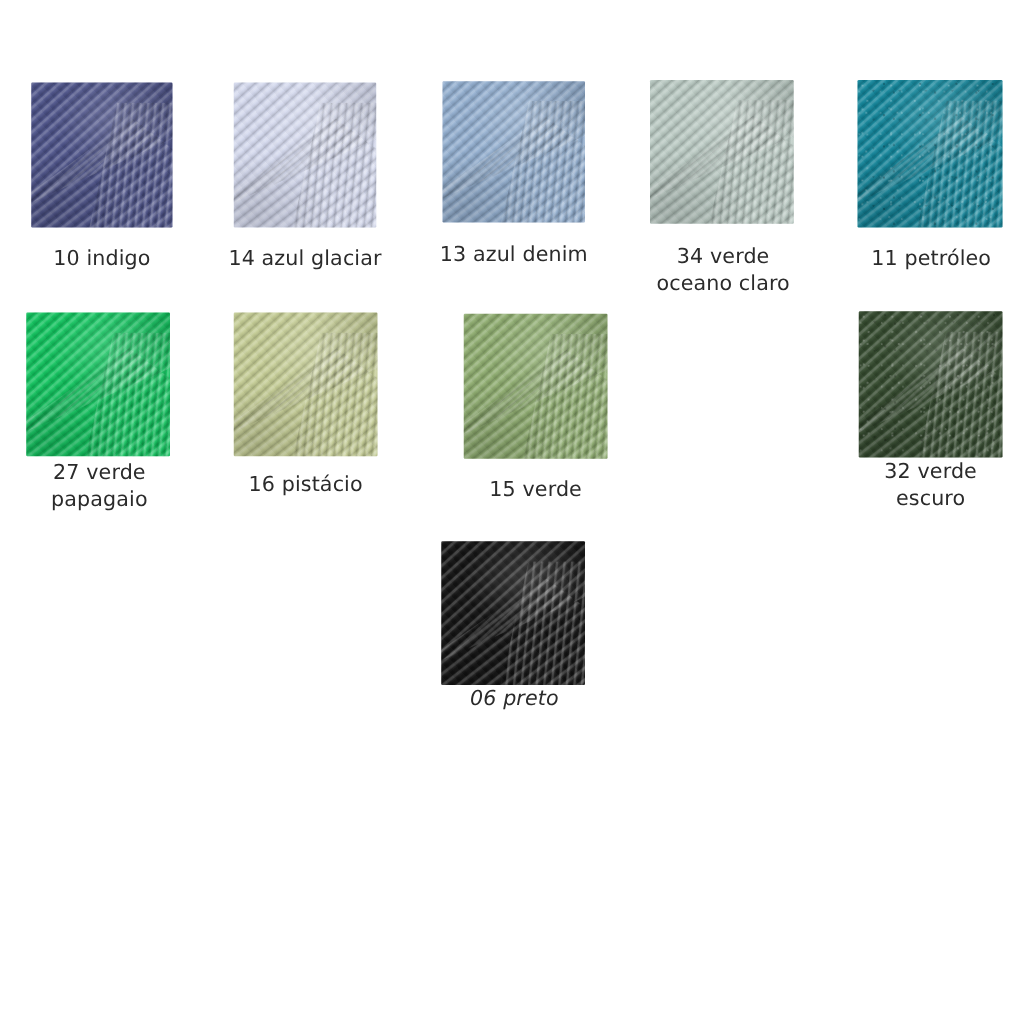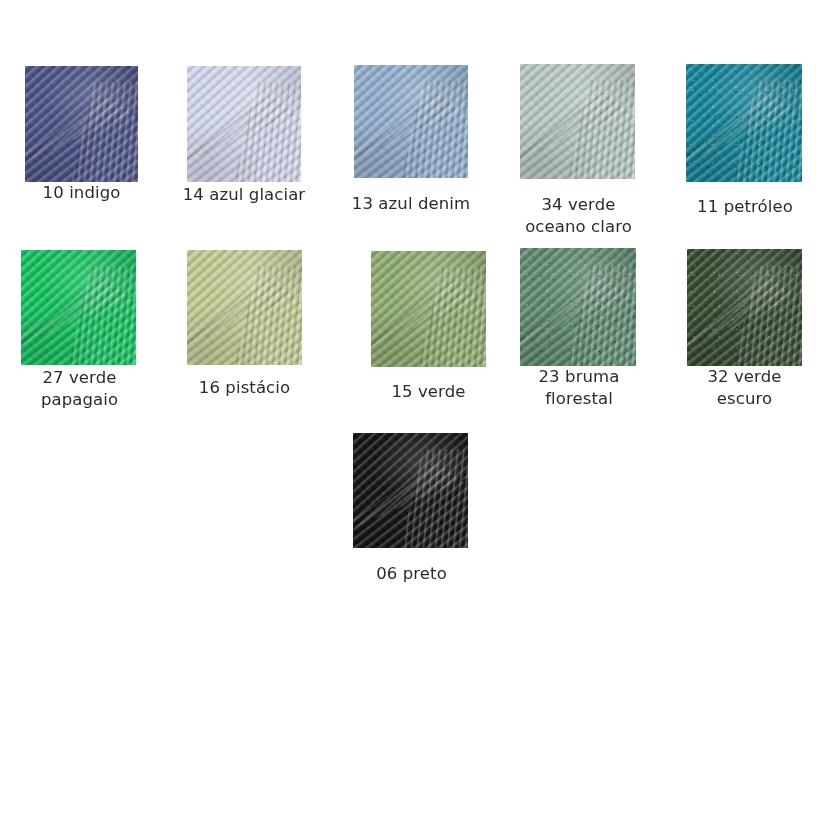--- a/index.html
+++ b/index.html
@@ -134,32 +134,32 @@
 <div id="swatch-grid">
     <div class="color-card" style="left: 0px; top: 66px; width: 163px;">
       <div class="swatch" style="width: 113px; height: 116px; background: rgb(76, 82, 136); margin-left: 25px;">
         <div class="tex tex-a"></div>
         <div class="tex tex-b"></div>
         <div class="tex tex-c"></div>
         <div class="tex tex-d"></div>
         <div class="fleck"></div>
         <div class="sheen"></div>
       </div>
-      <div class="swatch-label" style="width: 163px;">10 indigo</div>
+      <div class="swatch-label" style="margin-top: 14px; width: 163px;">10 indigo</div>
     </div>
     <div class="color-card" style="left: 162px; top: 66px; width: 164px;">
       <div class="swatch" style="width: 114px; height: 116px; background: rgb(212, 217, 238); margin-left: 25px;">
         <div class="tex tex-a"></div>
         <div class="tex tex-b"></div>
         <div class="tex tex-c"></div>
         <div class="tex tex-d"></div>
         <div class="fleck"></div>
         <div class="sheen"></div>
       </div>
-      <div class="swatch-label" style="margin-top: 2px; width: 164px;">14 azul glaciar</div>
+      <div class="swatch-label" style="margin-top: 14px; width: 164px;">14 azul glaciar</div>
     </div>
     <div class="color-card" style="left: 329px; top: 65px; width: 164px;">
       <div class="swatch" style="width: 114px; height: 113px; background: rgb(146, 174, 207); margin-left: 25px;">
         <div class="tex tex-a"></div>
         <div class="tex tex-b"></div>
         <div class="tex tex-c"></div>
         <div class="tex tex-d"></div>
         <div class="fleck"></div>
         <div class="sheen"></div>
       </div>
@@ -215,32 +215,20 @@
       <div class="swatch" style="width: 115px; height: 116px; background: rgb(142, 172, 111); margin-left: 25px;">
         <div class="tex tex-a"></div>
         <div class="tex tex-b"></div>
         <div class="tex tex-c"></div>
         <div class="tex tex-d"></div>
         <div class="fleck"></div>
         <div class="sheen"></div>
       </div>
       <div class="swatch-label" style="margin-top: 14px; width: 165px;">15 verde</div>
     </div>
-    <div class="color-card" style="left: 496px; top: 248px; width: 166px;">
-      <div class="swatch heather" style="width: 116px; height: 118px; background: rgb(94, 138, 112); margin-left: 24px;">
-        <div class="tex tex-a"></div>
-        <div class="tex tex-b"></div>
-        <div class="tex tex-c"></div>
-        <div class="tex tex-d"></div>
-        <div class="fleck"></div>
-        <div class="sheen"></div>
-      </div>
-      <div class="swatch-label" style="margin-top: 0px; width: 166px;">23 bruma
-florestal</div>
-    </div>
     <div class="color-card" style="left: 662px; top: 249px; width: 165px;">
       <div class="swatch heather" style="width: 115px; height: 117px; background: rgb(52, 74, 46); margin-left: 25px;">
         <div class="tex tex-a"></div>
         <div class="tex tex-b"></div>
         <div class="tex tex-c"></div>
         <div class="tex tex-d"></div>
         <div class="fleck"></div>
         <div class="sheen"></div>
       </div>
       <div class="swatch-label" style="margin-top: 0px; width: 165px;">32 verde
@@ -248,15 +236,15 @@
     </div>
     <div class="color-card" style="left: 329px; top: 433px; width: 165px;">
       <div class="swatch" style="width: 115px; height: 115px; background: rgb(19, 19, 19); margin-left: 24px;">
         <div class="tex tex-a"></div>
         <div class="tex tex-b"></div>
         <div class="tex tex-c"></div>
         <div class="tex tex-d"></div>
         <div class="fleck"></div>
         <div class="sheen"></div>
       </div>
-      <div class="swatch-label" style="margin-top: 15px; width: 165px;">06 preto</div>
+      <div class="swatch-label" style="width: 165px; font-style: italic;">06 preto</div>
     </div>
   </div>
 
 </body></html>

